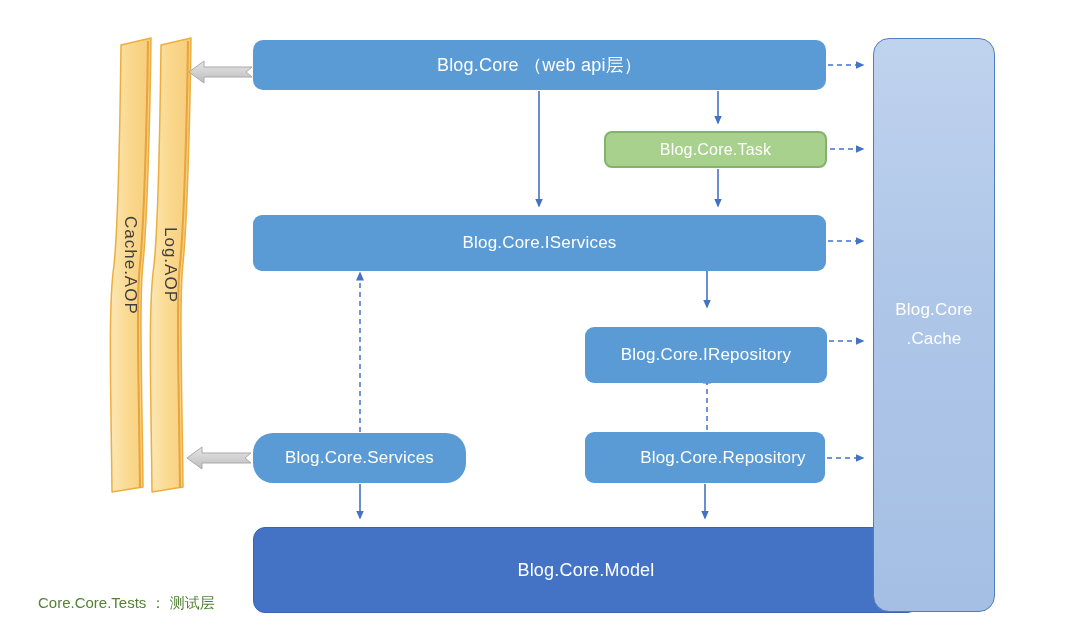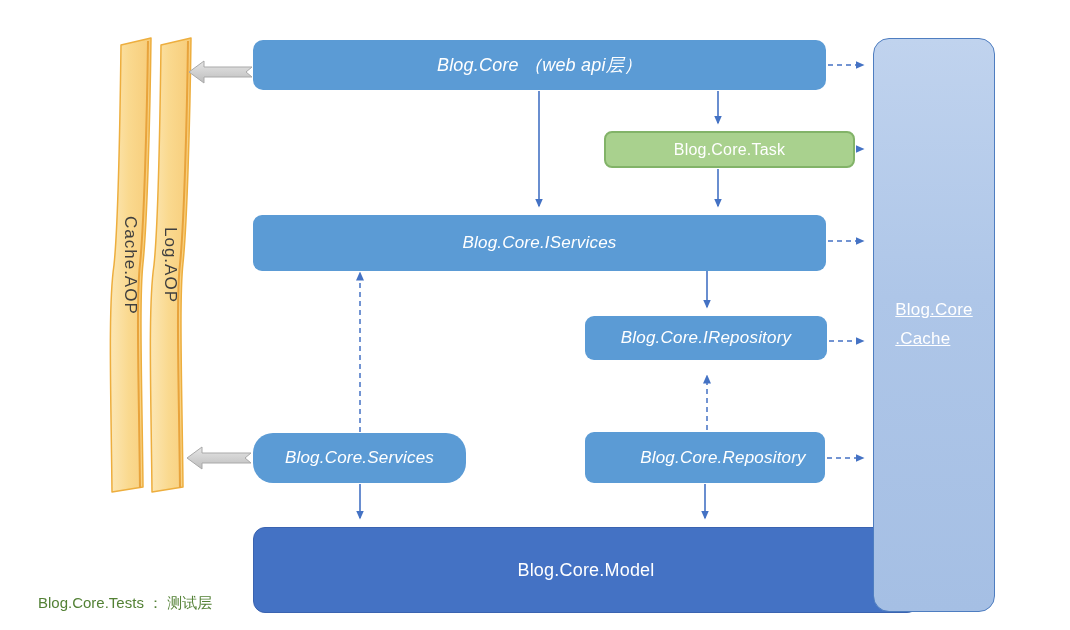--- a/index.html
+++ b/index.html
@@ -12,34 +12,34 @@
   }
   .layer{position:absolute;left:0;top:0;width:1070px;height:630px;}
   .box{
     position:absolute;
     display:flex;align-items:center;justify-content:center;
     color:#ffffff;
     box-sizing:border-box;
     text-align:center;
     letter-spacing:0.2px;
   }
-  .blue{background:#5B9BD5;font-style:italic;}
+  .blue{background:#5B9BD5;}
   .box-webapi{left:253px;top:40px;width:573px;height:50px;border-radius:10px;font-size:18px;}
-  .box-task{left:604px;top:131px;width:251px;height:37px;border-radius:8px;
+  .box-task{left:604px;top:131px;width:223px;height:37px;border-radius:8px;
             background:#A9D18E;border:2px solid #82B368;font-size:16px;}
   .box-iservices{left:253px;top:215px;width:573px;height:56px;border-radius:9px;font-size:17px;}
-  .box-irepository{left:585px;top:316px;width:242px;height:44px;border-radius:9px;font-size:17px;}
+  .box-irepository{left:585px;top:327px;width:242px;height:56px;border-radius:9px;font-size:17px;}
   .box-services{left:253px;top:433px;width:213px;height:50px;border-radius:20px;font-size:17px;}
   .box-repository{left:585px;top:432px;width:240px;height:51px;border-radius:9px;font-size:17px;padding-left:36px;}
   .box-model{left:253px;top:527px;width:666px;height:86px;border-radius:12px;
              background:#4472C4;border:1px solid #3A63B0;font-size:18px;}
   .box-common{left:873px;top:38px;width:122px;height:574px;border-radius:16px;
               background:linear-gradient(180deg,#C0D3EE 0%,#AEC6E8 45%,#A5BFE4 100%);
               border:1.5px solid #4E7DC0;font-size:17px;}
-  .common-text{text-align:left;line-height:1.7;text-decoration:underline;}
+  .common-text{text-align:center;line-height:1.7;}
   .vlabel{
     position:absolute;
     display:flex;align-items:center;justify-content:center;
     writing-mode:vertical-rl;text-orientation:mixed;
     color:#3F3F3F;font-size:17px;letter-spacing:1px;
   }
   .vlabel-cache{left:113px;top:205px;width:34px;height:120px;}
   .vlabel-log{left:153px;top:205px;width:34px;height:120px;}
   .legend{
     position:absolute;left:38px;top:545px;
@@ -111,17 +111,17 @@
   <div class="box box-model">Blog.Core.Model</div>
 
   <div class="box box-common">
     <div class="common-text">
       <div>Blog.Core</div>
       <div>.Cache</div>
     </div>
   </div>
 
   <div class="legend">
-    <div>Blog.Core.Tests ： 测试层</div>
+    <div>Core.Core.Tests ： 测试层</div>
     
   </div>
 
 </div>
 
 </body></html>

